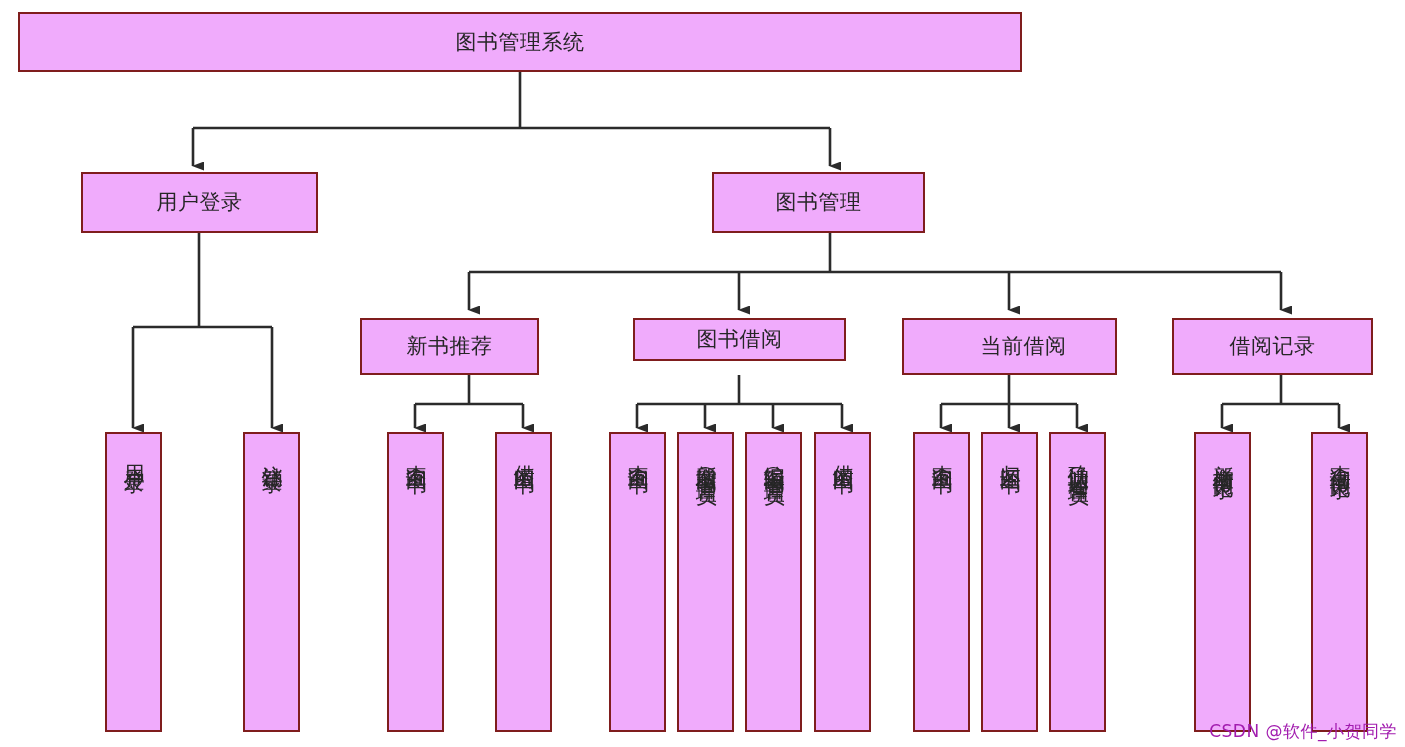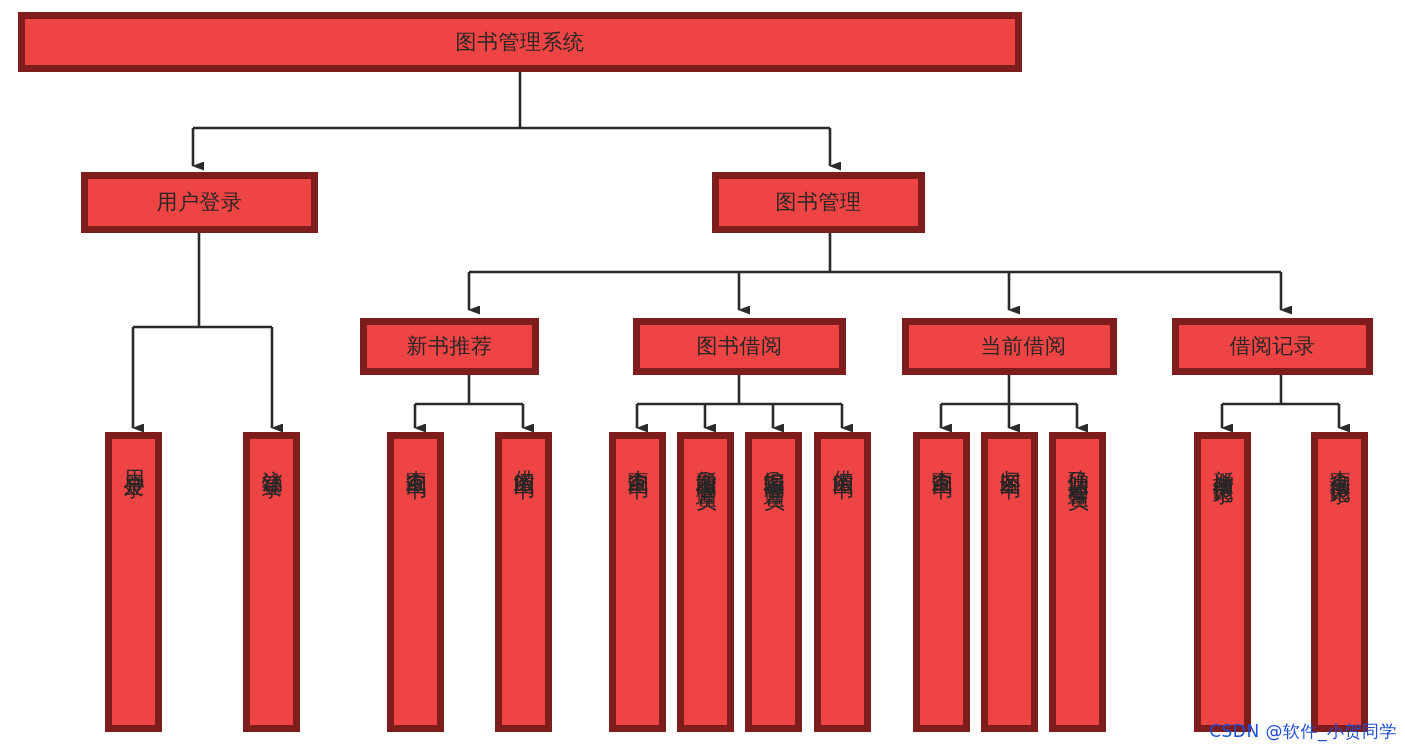--- a/index.html
+++ b/index.html
@@ -23,22 +23,22 @@
     position: absolute;
     left: 0;
     top: 0;
     width: 1405px;
     height: 747px;
     pointer-events: none;
   }
   .node {
     position: absolute;
     box-sizing: border-box;
-    background: #ef4444;
-    border: 7px solid #7f1d1d;
+    background: #f0abfc;
+    border: 2px solid #7f1d1d;
     display: flex;
     align-items: center;
     justify-content: center;
     z-index: 3;
   }
   .node-label {
     color: #262626;
     font-size: 21px;
     line-height: 1.18;
     letter-spacing: 0.5px;
@@ -61,21 +61,21 @@
     font-size: 21px;
     line-height: 1.12;
     letter-spacing: 3px;
     white-space: nowrap;
   }
   #watermark {
     position: absolute;
     right: 8px;
     bottom: 4px;
     font-size: 17px;
-    color: #1d4ed8;
+    color: #a21caf;
     letter-spacing: 0.5px;
     z-index: 6;
     white-space: nowrap;
     font-family: "DejaVu Sans", "Liberation Sans", sans-serif;
   }
 </style>
 </head>
 <body>
 
 <div id="diagram-root">
@@ -139,21 +139,21 @@
   </div>
 
   <div class="node horizontal" style="left:712px; top:172px; width:213px; height:61px;">
     <span class="node-label">图书管理</span>
   </div>
 
   <div class="node horizontal" style="left:360px; top:318px; width:179px; height:57px;">
     <span class="node-label">新书推荐</span>
   </div>
 
-  <div class="node horizontal" style="left:633px; top:318px; width:213px; height:57px;">
+  <div class="node horizontal" style="left:633px; top:318px; width:213px; height:43px;">
     <span class="node-label">图书借阅</span>
   </div>
 
   <div class="node horizontal" style="left:902px; top:318px; width:215px; height:57px;padding-left:28px;">
     <span class="node-label">当前借阅</span>
   </div>
 
   <div class="node horizontal" style="left:1172px; top:318px; width:201px; height:57px;">
     <span class="node-label">借阅记录</span>
   </div>

